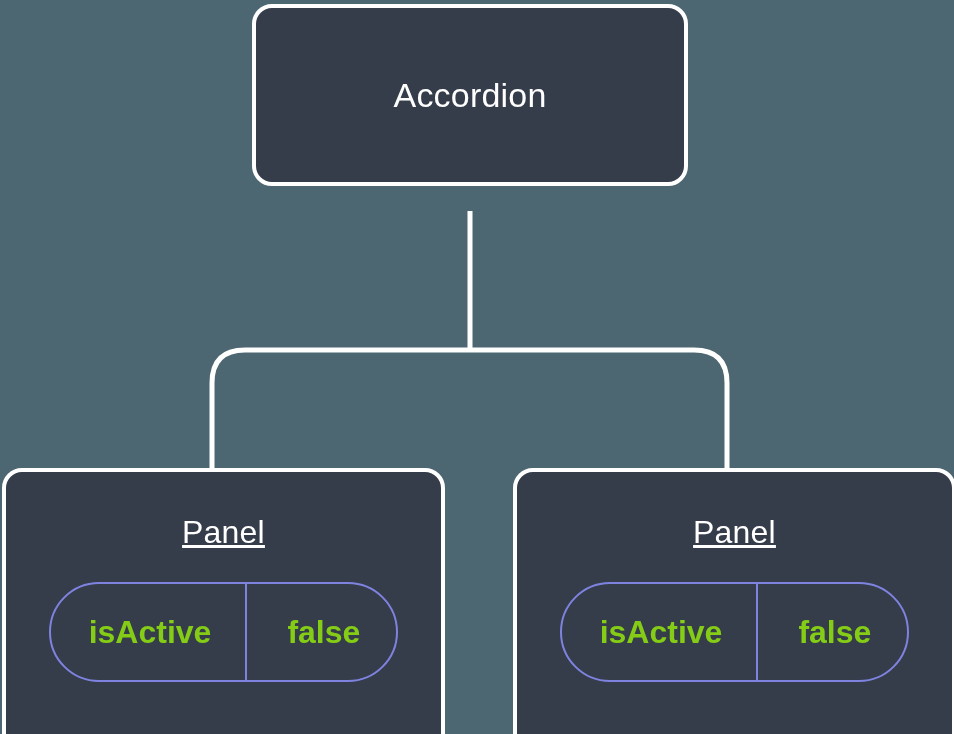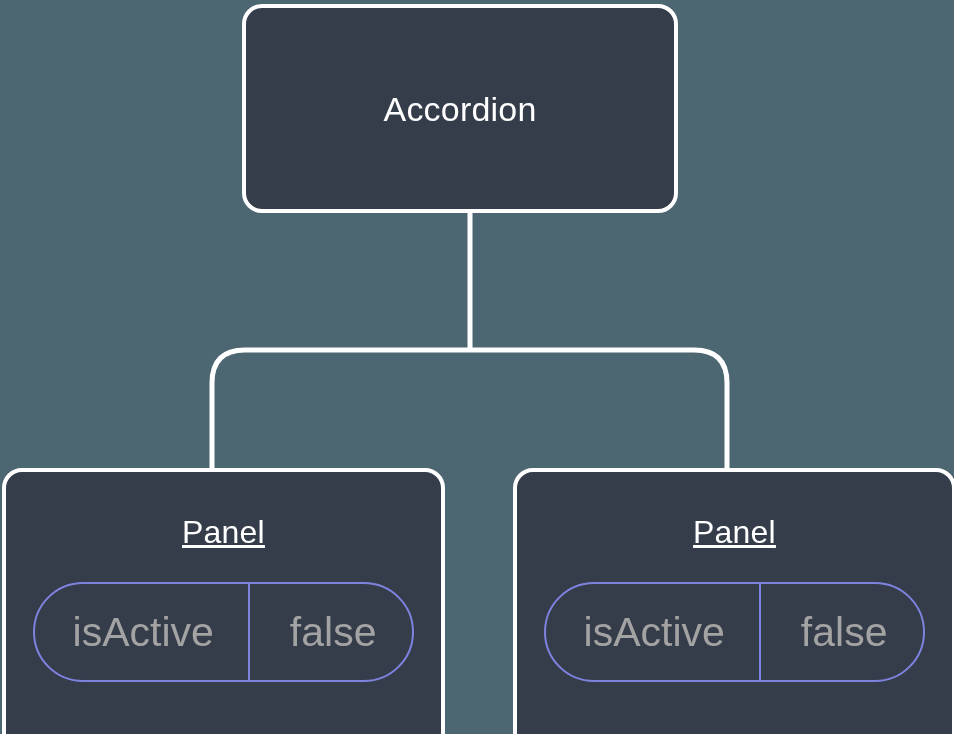--- a/index.html
+++ b/index.html
@@ -35,24 +35,24 @@
     box-sizing: border-box;
     background: #353c4a;
     border: 4px solid #ffffff;
     border-radius: 18px;
     display: flex;
     flex-direction: column;
     align-items: center;
     z-index: 2;
   }
   .node-root {
-    left: 242px;
+    left: 252px;
     top: 4px;
     width: 436px;
-    height: 209px;
+    height: 182px;
     border-radius: 20px;
     justify-content: center;
   }
   .node-child {
     top: 468px;
     height: 290px;
     border-radius: 20px;
     padding-top: 44px;
   }
   .node-child-left {
@@ -85,23 +85,23 @@
     border-radius: 50px;
     display: flex;
     align-items: stretch;
     overflow: hidden;
   }
   .prop-key,
   .prop-value {
     display: flex;
     align-items: center;
     justify-content: center;
-    color: #a3a3a3;
-    font-size: 41px;
-    font-weight: 400;
+    color: #84cc16;
+    font-size: 32px;
+    font-weight: 700;
     white-space: nowrap;
     line-height: 1;
   }
   .prop-key {
     padding: 0 34px 0 38px;
   }
   .prop-value {
     padding: 0 36px 0 40px;
     border-left: 2px solid #7f83e0;
   }

